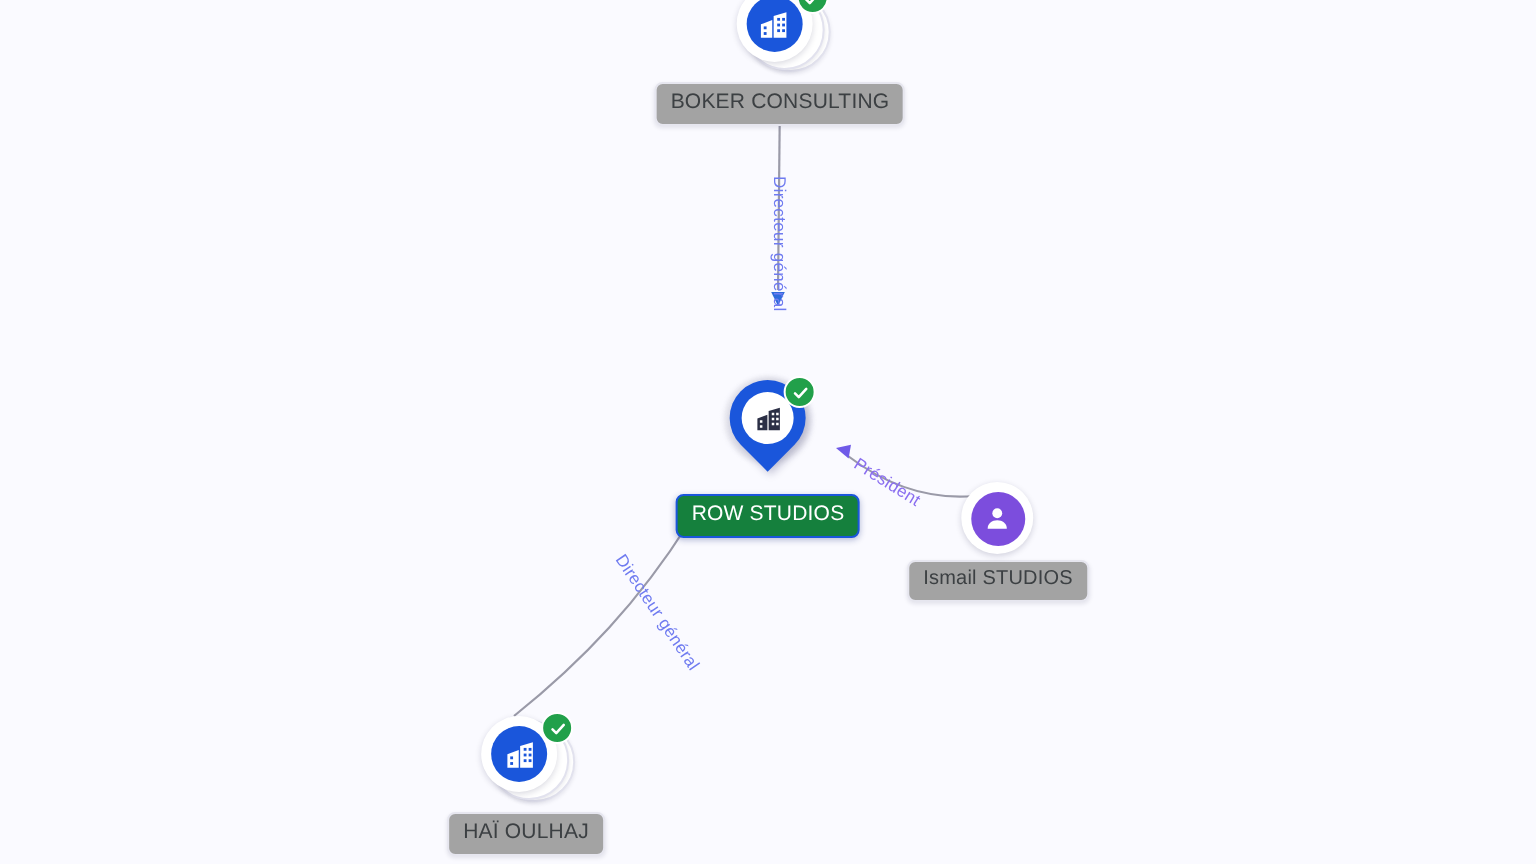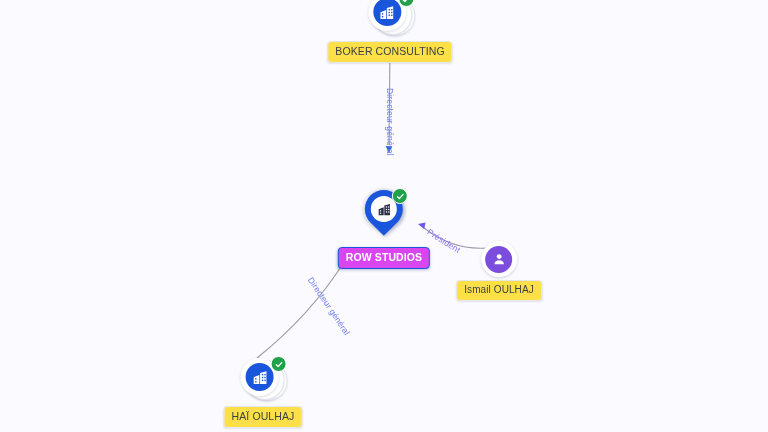--- a/index.html
+++ b/index.html
@@ -157,31 +157,31 @@
   }
 
   
   .label {
     margin-top: 3px;
     white-space: nowrap;
     font-size: 10.5px;
     line-height: 1;
     padding: 4px 7px 5px 7px;
     border-radius: 4px;
-    background: #fde047;
+    background: #a3a3a3;
     color: #3c4043;
     border: 1px solid #e6e6ef;
     box-shadow: 0 1px 2px rgba(20,20,60,.10);
     letter-spacing: .1px;
   }
   .label.primary {
-    background: #d946ef;
+    background: #15803d;
     color: #ffffff;
     border-color: #1a56db;
-    font-weight: 700;
+    font-weight: 400;
     box-shadow: 0 1px 3px rgba(20,40,120,.30);
   }
   .label.person {
     font-size: 10px;
   }
 
   
   .edge-label {
     position: absolute;
     font-size: 8.5px;
@@ -304,16 +304,16 @@
     <div class="pr-wrap">
       <div class="pr-disc">
         <div class="pr-inner">
           <svg width="16" height="16" viewBox="0 0 24 24" fill="none">
             <circle cx="12" cy="8.4" r="3.7" fill="#ffffff"></circle>
             <path d="M4.8 20c0-4 3.3-6.3 7.2-6.3s7.2 2.3 7.2 6.3z" fill="#ffffff"></path>
           </svg>
         </div>
       </div>
     </div>
-    <div class="label person">Ismail OULHAJ</div>
+    <div class="label person">Ismail STUDIOS</div>
   </div>
 
 </div>
 
 </body></html>

